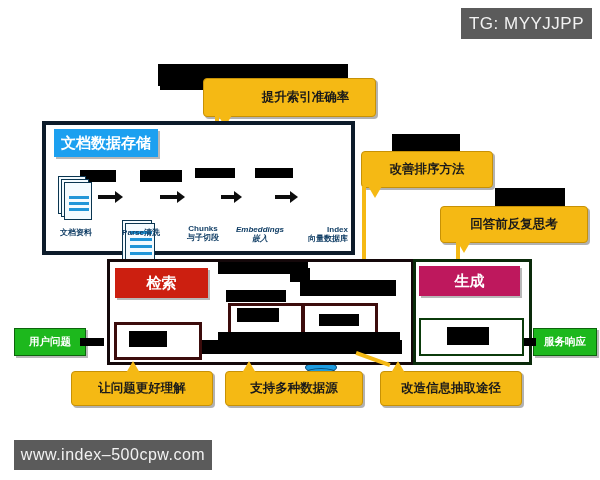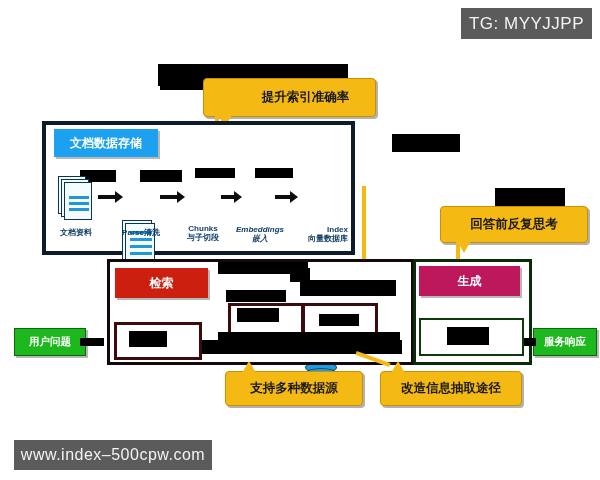--- a/index.html
+++ b/index.html
@@ -95,21 +95,21 @@
   .inner-green-frame {
     border: 2px solid #0b3b0b;
     background: #ffffff;
   }
 
   
   .chip {
     display: flex;
     align-items: center;
     justify-content: center;
-    font-size: 12px;
+    font-size: 15px;
     font-weight: bold;
     box-shadow: 2px 2px 0 rgba(0,0,0,0.28);
   }
   .chip-blue  { background: #1ca0f0; color: #ffffff; }
   .chip-red   { background: #cc1f10; color: #ffffff; }
   .chip-green { background: #be185d; color: #ffffff; }
   .chip-green-sm { background: #1db81d; color: #ffffff; border: 1px solid #0c640c; font-size: 10.5px; }
 
   
   .icon-doc {
@@ -253,20 +253,24 @@
     <div class="ell" style="top:6px;"></div>
     <div class="ell" style="top:12px;"></div>
     <div class="ell" style="top:18px;"></div>
   </div>
   <div class="pipe-label" style="left:296px; top:225px; width:52px;text-align:right;">
     <span>Index</span><br>
     <span>向量数据库</span>
   </div>
 
   <div class="abs redact" style="left:392px; top:134px; width:68px; height:18px;"></div>
+  <div class="abs callout" style="left:361px; top:151px; width:130px; height:35px;">
+    <span>改善排序方法</span>
+    <span class="tail tail-down" style="left:6px;"></span>
+  </div>
   <div class="abs connector" style="left:362px; top:186px; width:4px; height:82px;"></div>
 
   <div class="abs redact" style="left:495px; top:188px; width:70px; height:18px;"></div>
   <div class="abs callout" style="left:440px; top:206px; width:146px; height:35px;">
     <span>回答前反复思考</span>
     <span class="tail tail-down" style="left:16px;"></span>
   </div>
   <div class="abs connector" style="left:456px; top:241px; width:4px; height:18px;"></div>
 
   <div class="abs block-frame-dark" style="left:107px; top:259px; width:301px; height:100px;"></div>
@@ -307,20 +311,24 @@
   <div class="abs chip chip-green-sm" style="left:14px; top:328px; width:70px; height:26px;">
     <span>用户问题</span>
   </div>
   <div class="abs redact" style="left:80px; top:338px; width:24px; height:8px;"></div>
 
   <div class="abs chip chip-green-sm" style="left:533px; top:328px; width:62px; height:26px;">
     <span>服务响应</span>
   </div>
   <div class="abs redact" style="left:524px; top:338px; width:12px; height:8px;"></div>
 
+  <div class="abs callout" style="left:71px; top:371px; width:140px; height:33px;">
+    <span>让问题更好理解</span>
+    <span class="tail tail-up" style="left:54px;"></span>
+  </div>
 
   <div class="abs callout" style="left:380px; top:371px; width:140px; height:33px;">
     <span>改造信息抽取途径</span>
     <span class="tail tail-up" style="left:10px;"></span>
   </div>
 
   <div class="abs callout" style="left:225px; top:371px; width:136px; height:33px;">
     <span>支持多种数据源</span>
     <span class="tail tail-up" style="left:16px;"></span>
   </div>

